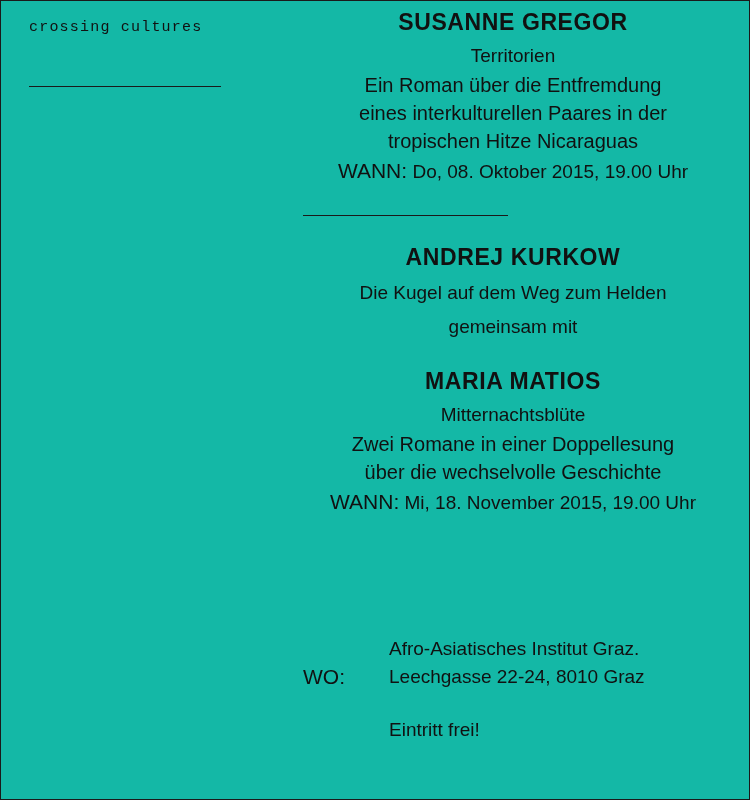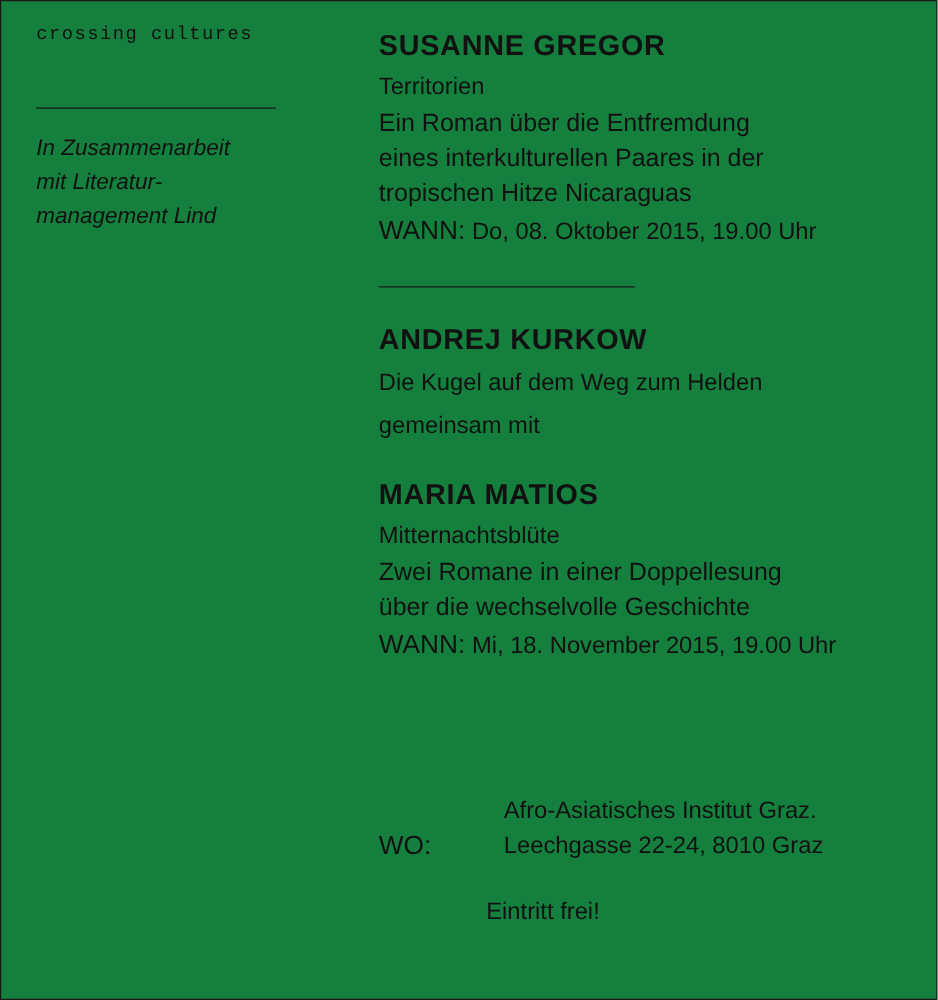--- a/index.html
+++ b/index.html
@@ -6,21 +6,21 @@
     margin: 0;
     padding: 0;
     background: #ffffff;
   }
   .page {
     position: relative;
     width: 750px;
     height: 800px;
     box-sizing: border-box;
     border: 1px solid #1a1a1a;
-    background: #15803d;
+    background: #14b8a6;
     font-family: "Liberation Sans", sans-serif;
     color: #111111;
     overflow: hidden;
   }
 
   
   .sidebar {
     position: absolute;
     left: 28px;
     top: 18px;
@@ -44,22 +44,23 @@
     font-style: italic;
     font-size: 18px;
     line-height: 27px;
     color: #111111;
   }
 
   
   .main {
     position: absolute;
     left: 302px;
-    top: 20px;
+    top: 6px;
     width: 420px;
+    text-align: center;
   }
   .entry { margin: 0; }
   .author {
     font-size: 23px;
     font-weight: bold;
     letter-spacing: 0.6px;
     line-height: 30px;
     margin-bottom: 4px;
   }
   .work {
@@ -103,42 +104,36 @@
   }
   .venue-label {
     font-size: 21px;
     width: 86px;
     flex: 0 0 86px;
     line-height: 28px;
   }
   .venue-value {
     font-size: 19px;
     line-height: 28px;
-    margin-left: 14px;
   }
   .venue-extra {
     margin-top: 26px;
     margin-left: 86px;
     font-size: 19px;
     line-height: 26px;
   }
 </style>
 </head>
 <body>
 
 <div class="page">
 
   <div class="sidebar">
     <div class="brand">crossing cultures</div>
     <div class="rule-left"></div>
-    <div class="coop">
-      <div>In Zusammenarbeit</div>
-      <div>mit Literatur-</div>
-      <div>management Lind</div>
-    </div>
   </div>
 
   <div class="main">
 
     <div class="entry">
       <div class="author">SUSANNE GREGOR</div>
       <div class="work">Territorien</div>
       <div class="desc">
         <div>Ein Roman über die Entfremdung</div>
         <div>eines interkulturellen Paares in der</div>

